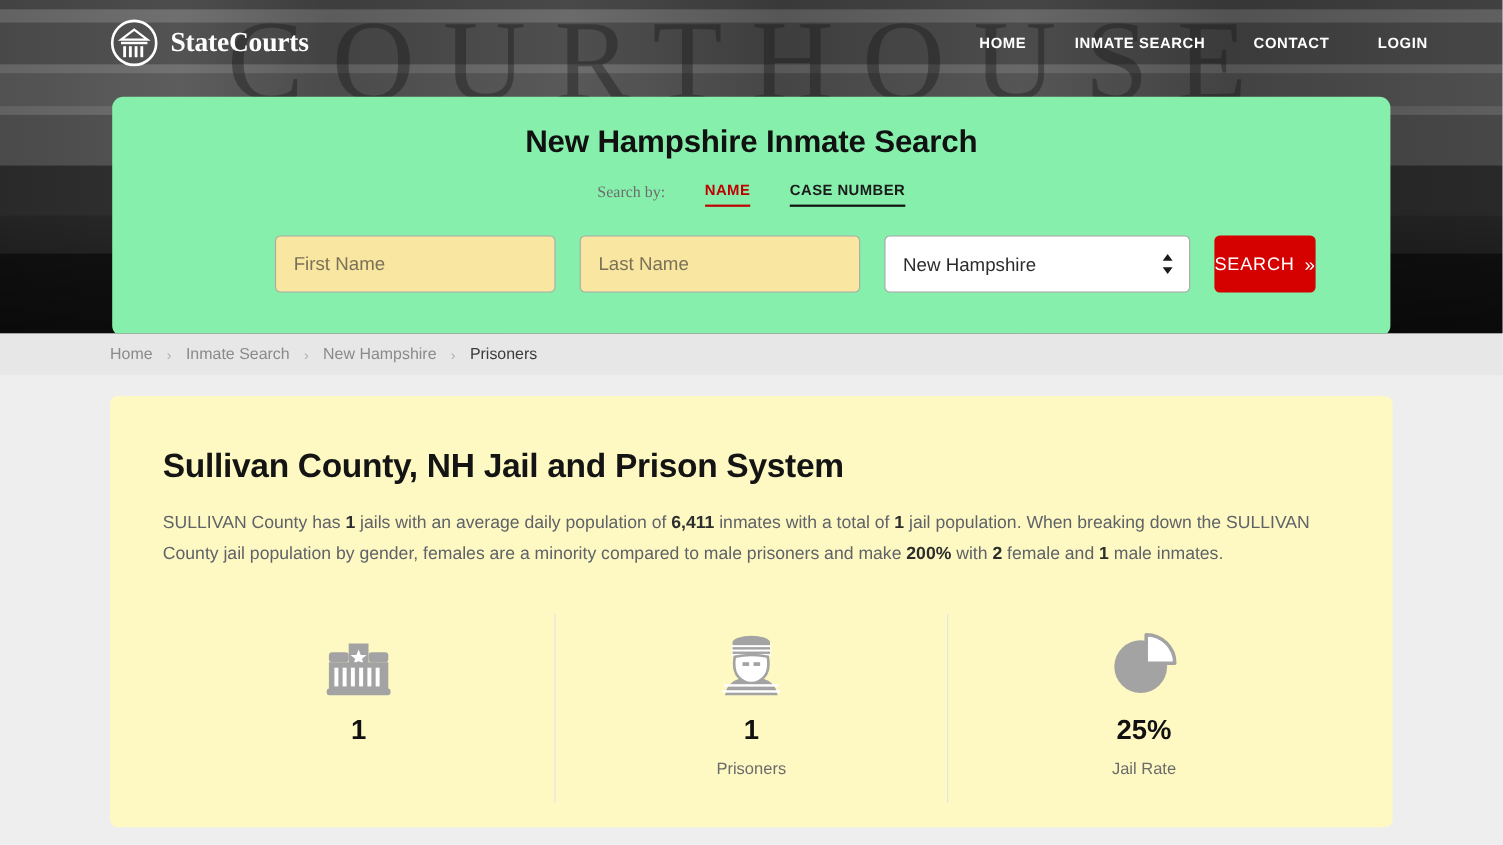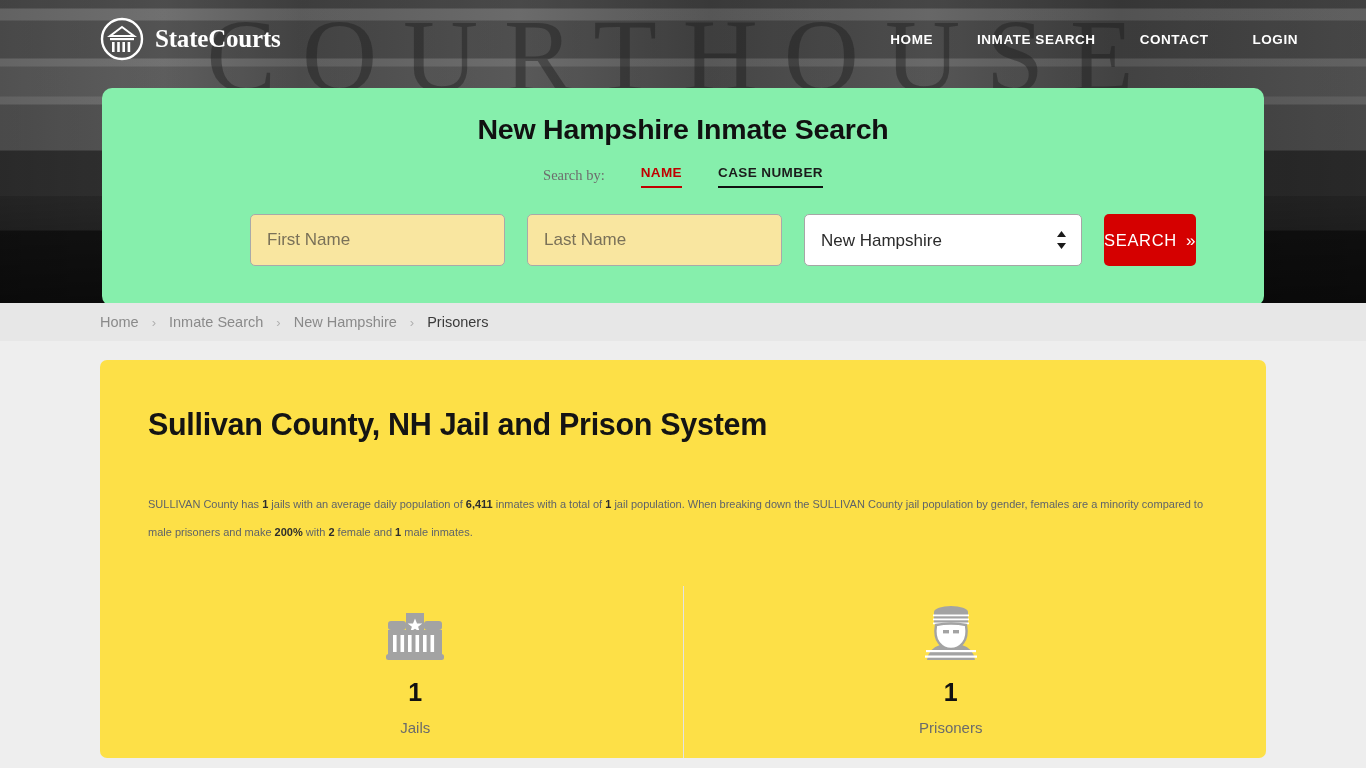--- a/index.html
+++ b/index.html
@@ -216,34 +216,34 @@
     font-size: 13px;
     padding: 0 13px;
     display: inline-block;
   }
 
   
   .content-wrap { padding: 19px 0 0 0; }
   .content-card {
     width: 1166px;
     margin: 0 auto;
-    background: #fde047;
+    background: #fef9c3;
     border-radius: 7px;
     padding: 47px 48px 0 48px;
     min-height: 392px;
   }
   .page-title {
     font-size: 30.5px;
     font-weight: bold;
     color: #141414;
     letter-spacing: -0.3px;
   }
   .intro {
-    margin-top: 48px;
-    font-size: 11px;
+    margin-top: 20px;
+    font-size: 16px;
     line-height: 28px;
     color: #5f6368;
     max-width: 1065px;
   }
   .intro b { color: #2d2d2d; font-weight: bold; }
 
   .stats {
     display: flex;
     margin-top: 40px;
   }
@@ -353,21 +353,20 @@
             <rect x="11" y="36" width="3.6" height="17" fill="#ffffff"></rect>
             <rect x="18.5" y="36" width="3.6" height="17" fill="#ffffff"></rect>
             <rect x="26" y="36" width="3.6" height="17" fill="#ffffff"></rect>
             <rect x="33.5" y="36" width="3.6" height="17" fill="#ffffff"></rect>
             <rect x="41" y="36" width="3.6" height="17" fill="#ffffff"></rect>
             <rect x="48.5" y="36" width="3.6" height="17" fill="#ffffff"></rect>
             <rect x="4" y="55" width="58" height="6" rx="2.5" fill="#a3a3a3"></rect>
           </svg>
         </div>
         <div class="stat-value">1</div>
-        <div class="stat-label">Jails</div>
       </div>
 
       <div class="stat">
         <div class="stat-icon">
           <svg width="64" height="64" viewBox="0 0 64 64">
             <ellipse cx="32" cy="13" rx="17" ry="6" fill="#a3a3a3"></ellipse>
             <path d="M15 13 L15 25 L49 25 L49 13 Z" fill="#a3a3a3"></path>
             <rect x="14" y="15.5" width="36" height="1.8" fill="#ffffff"></rect>
             <rect x="14" y="19.5" width="36" height="1.8" fill="#ffffff"></rect>
             <rect x="14" y="23.5" width="36" height="1.8" fill="#ffffff"></rect>
@@ -376,16 +375,26 @@
             <rect x="34" y="31" width="6" height="3.4" fill="#a3a3a3"></rect>
             <path d="M8 61 q2 -12 13 -15 q6 4 11 4 q5 0 11 -4 q11 3 13 15 Z" fill="#a3a3a3"></path>
             <rect x="7" y="51" width="50" height="2.2" fill="#ffffff"></rect>
             <rect x="6" y="56.5" width="52" height="2.2" fill="#ffffff"></rect>
           </svg>
         </div>
         <div class="stat-value">1</div>
         <div class="stat-label">Prisoners</div>
       </div>
 
+      <div class="stat">
+        <div class="stat-icon">
+          <svg width="64" height="64" viewBox="0 0 64 64">
+            <circle cx="29" cy="35" r="24" fill="#a3a3a3"></circle>
+            <path d="M34 6 A26 26 0 0 1 60 32 L34 32 Z" fill="#ffffff" stroke="#a3a3a3" stroke-width="3.2" stroke-linejoin="round"></path>
+          </svg>
+        </div>
+        <div class="stat-value">25%</div>
+        <div class="stat-label">Jail Rate</div>
+      </div>
 
     </div>
   </div>
 </div>
 
 </body></html>

